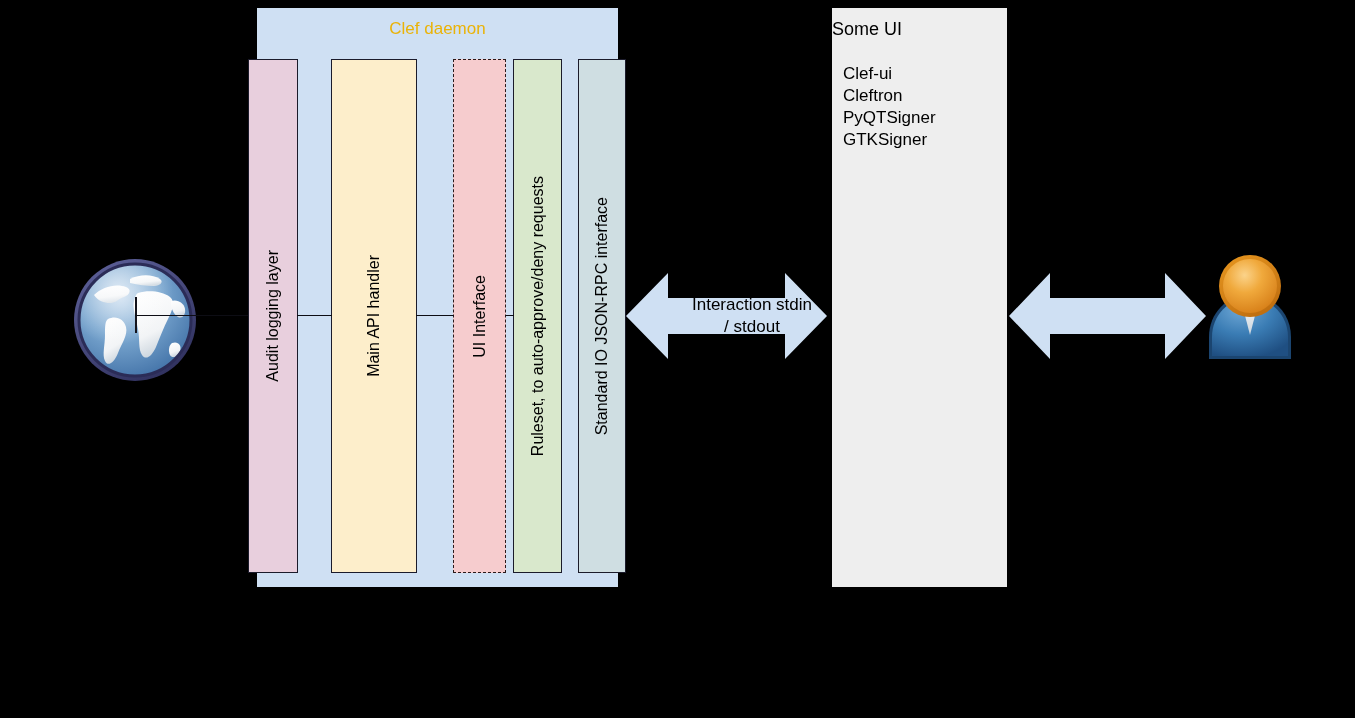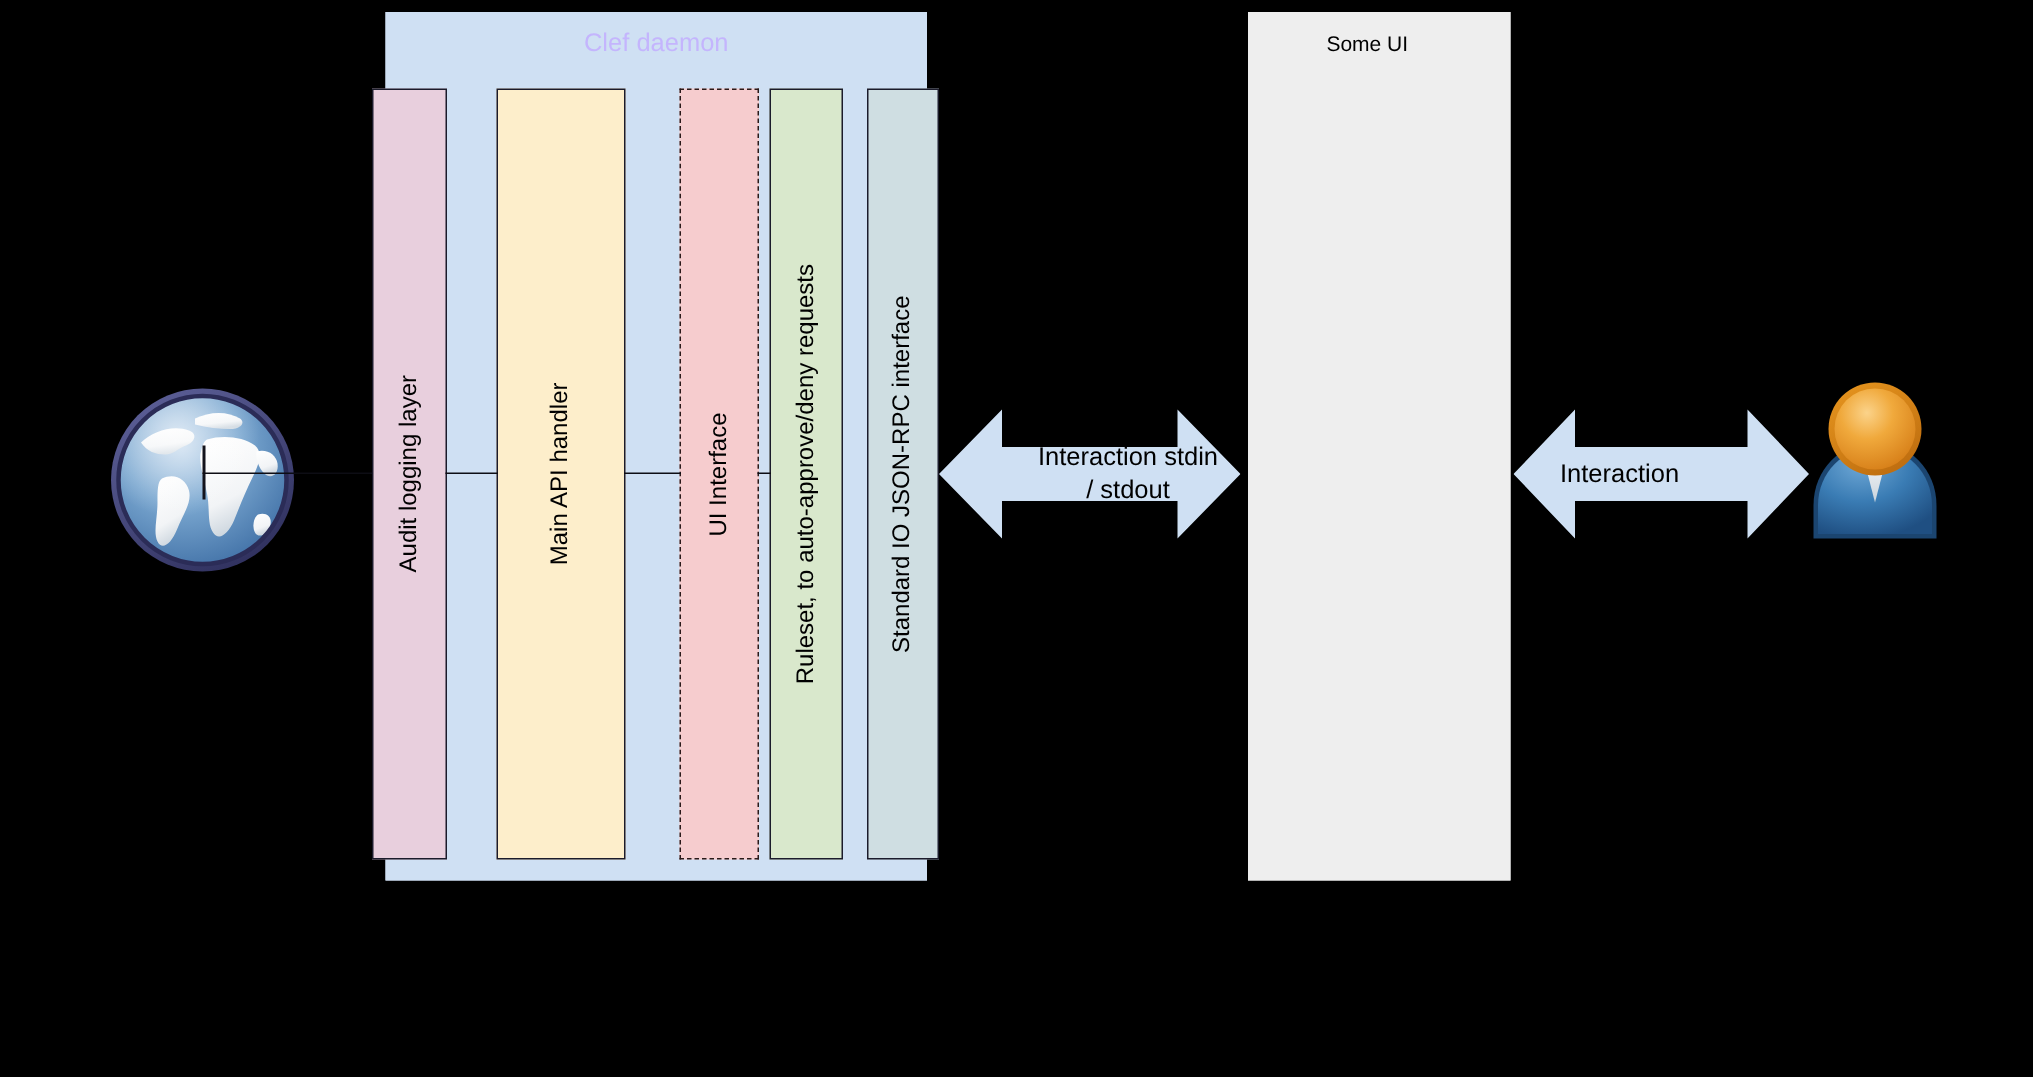--- a/index.html
+++ b/index.html
@@ -36,21 +36,21 @@
     box-sizing: border-box;
   }
   #clef-daemon-title {
     position: absolute;
     left: 257px;
     top: 19px;
     width: 361px;
     text-align: center;
     font-size: 17px;
     line-height: 20px;
-    color: #c4b5fd;
+    color: #eab308;
   }
 
   
   .vbox {
     position: absolute;
     top: 59px;
     height: 514px;
     box-sizing: border-box;
     border: 1px solid #1b1b2b;
     display: flex;
@@ -146,22 +146,21 @@
     height: 579px;
     background: #eeeeee;
     border: 1px solid #eeeeee;
     box-sizing: border-box;
   }
   #some-ui-title {
     position: absolute;
     left: 832px;
     top: 19px;
     width: 159px;
-    text-align: center;
-    font-size: 14px;
+    font-size: 18px;
     line-height: 20px;
   }
   #some-ui-list {
     position: absolute;
     left: 843px;
     top: 63px;
     width: 160px;
     font-size: 17px;
     line-height: 22px;
   }
@@ -251,25 +250,30 @@
   <div class="connector" id="connector-ui-ruleset"></div>
 
   <svg class="arrow-wrap" id="arrow-stdio" viewBox="0 0 201 98" xmlns="http://www.w3.org/2000/svg">
     <polygon points="0,49 42,6 42,31 159,31 159,6 201,49 159,92 159,67 42,67 42,92" fill="#cfe0f3"></polygon>
   </svg>
   <div class="arrow-label" id="arrow-stdio-label">Interaction stdin
 / stdout</div>
 
   <div id="some-ui-panel"></div>
   <div id="some-ui-title">Some UI</div>
+  <div id="some-ui-list">
+    <span class="ui-item">Clef-ui</span>
+    <span class="ui-item">Cleftron</span>
+    <span class="ui-item">PyQTSigner</span>
+    <span class="ui-item">GTKSigner</span>
+  </div>
 
   <svg class="arrow-wrap" id="arrow-user" viewBox="0 0 197 98" xmlns="http://www.w3.org/2000/svg">
     <polygon points="0,49 41,6 41,31 156,31 156,6 197,49 156,92 156,67 41,67 41,92" fill="#cfe0f3"></polygon>
   </svg>
-  <div class="arrow-label" id="arrow-user-label">Interaction</div>
 
   <svg id="user-icon" viewBox="0 0 94 112" xmlns="http://www.w3.org/2000/svg">
     <defs>
       <radialGradient id="us-head" cx="40%" cy="30%" r="72%">
         <stop offset="0%" stop-color="#fbd38a"></stop>
         <stop offset="45%" stop-color="#f0a93c"></stop>
         <stop offset="100%" stop-color="#d8811a"></stop>
       </radialGradient>
       <linearGradient id="us-headrim" x1="0%" y1="0%" x2="60%" y2="100%">
         <stop offset="0%" stop-color="#e8971f"></stop>

